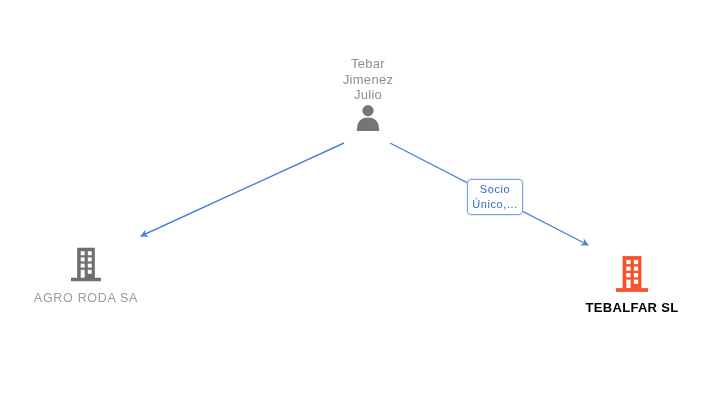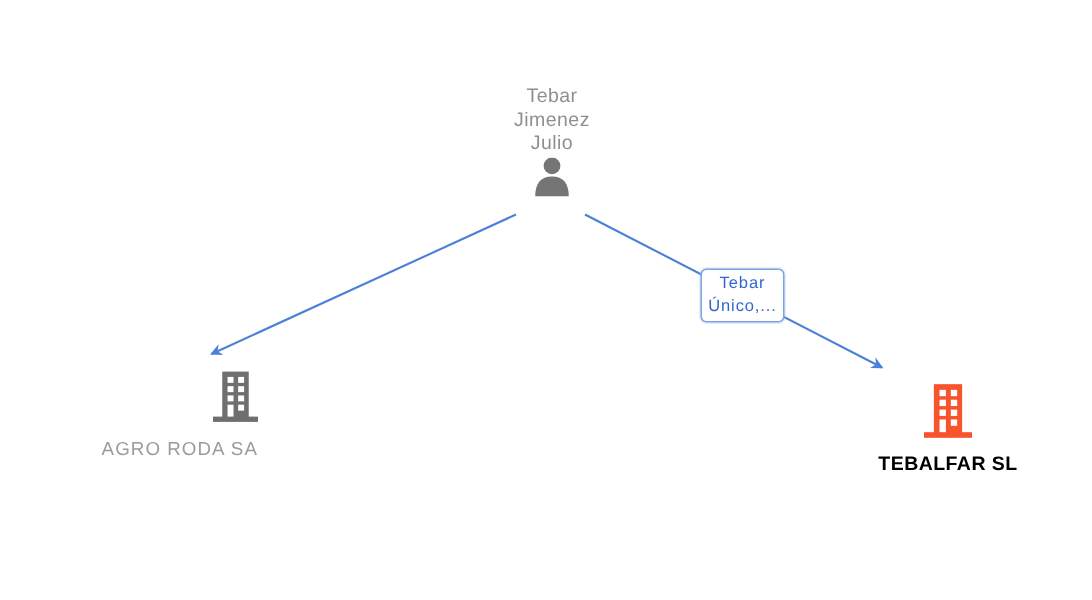--- a/index.html
+++ b/index.html
@@ -24,21 +24,21 @@
     position: absolute; background: #ffffff;
     border: 1px solid #7aa4e0; border-radius: 4px;
     color: #3366cc; font-size: 11px; letter-spacing: 0.6px;
     text-align: center; cursor: pointer;
     box-shadow: 0 0 0 1px rgba(150,185,230,0.25);
   }
   .edge-label.consejero { left: 210px; top: 171px; width: 60px; height: 18px; line-height: 18px; }
   .edge-label.socio { left: 467px; top: 179px; width: 52px; min-height: 28px; line-height: 15px; padding: 2px 1px; }
 
   .company { position: absolute; display: flex; flex-direction: column; align-items: center; cursor: pointer; }
-  .company.agro { left: 28px; top: 246px; width: 144px; align-items: flex-end; }
+  .company.agro { left: 14px; top: 246px; width: 144px; }
   .company.tebalfar { left: 558px; top: 255px; width: 148px; }
   .company-name { margin-top: 4px; font-size: 12.5px; color: #9b9b9b; letter-spacing: 0.7px; white-space: nowrap; }
   .company.tebalfar .company-name { font-weight: bold; color: #000000; font-size: 13px; letter-spacing: 0.3px; margin-top: 3px; }
 
   .footer-logo {
     position: absolute; right: 3px; bottom: 4px;
     font-family: "DejaVu Serif", serif; font-style: italic;
     cursor: pointer; white-space: nowrap;
   }
   .footer-logo .copy { color: #e07b20; font-size: 13px; font-style: normal; margin-right: 4px; }
@@ -66,21 +66,21 @@
 Julio</div>
     <span class="person-icon-wrap">
       <svg width="28" height="26" viewBox="0 0 28 26">
         <circle cx="14" cy="5.6" r="5.6" fill="#757575"></circle>
         <path d="M14,12.6 c-7.6,0 -11.2,4.6 -11.2,13.4 h22.4 c0,-8.8 -3.6,-13.4 -11.2,-13.4 z" fill="#757575"></path>
       </svg>
     </span>
   </div>
 
 
-  <div class="edge-label socio">Tebar Único,...</div>
+  <div class="edge-label socio">Socio Único,...</div>
 
   <div class="company agro">
     <span>
       <svg width="30" height="37" viewBox="0 0 34 38">
         <rect x="7" y="0" width="20" height="35" fill="#6f6f6f"></rect>
         <rect x="0" y="34" width="34" height="4" fill="#6f6f6f"></rect>
         <rect x="11" y="4" width="4.5" height="4.5" fill="#ffffff"></rect>
         <rect x="19" y="4" width="4.5" height="4.5" fill="#ffffff"></rect>
         <rect x="11" y="11" width="4.5" height="4.5" fill="#ffffff"></rect>
         <rect x="19" y="11" width="4.5" height="4.5" fill="#ffffff"></rect>

